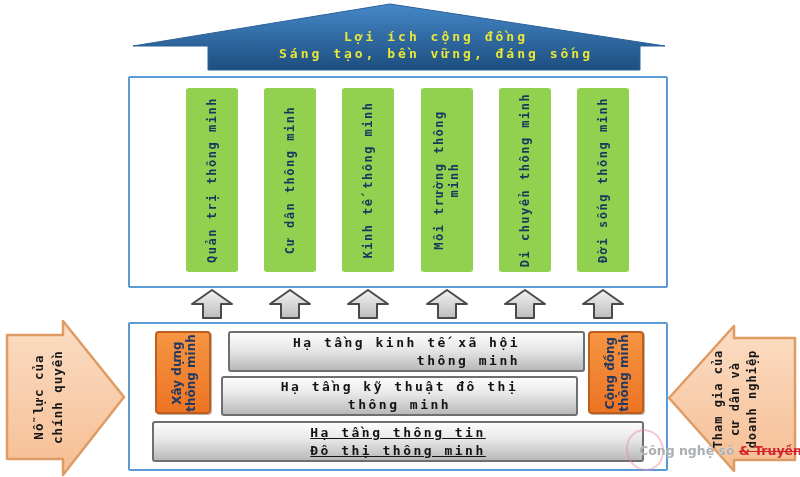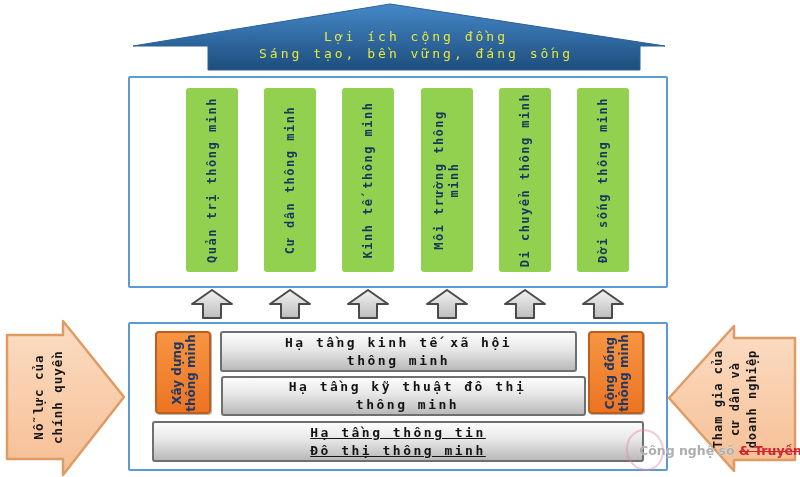--- a/index.html
+++ b/index.html
@@ -5,22 +5,22 @@
   html,body{margin:0;padding:0;background:#fff;}
   .stage{
     position:relative;width:800px;height:477px;background:#ffffff;overflow:hidden;
     font-family:"DejaVu Sans Mono","Liberation Mono",monospace;
   }
   .abs{position:absolute;}
   .pre{white-space:pre-line;}
 
   
   .roof-text{
-    left:200px;top:28px;width:432px;height:40px;
-    color:#E9E73B;font-weight:normal;font-size:13px;line-height:17px;
+    left:220px;top:28px;width:432px;height:40px;
+    color:#E9E73B;font-weight:bold;font-size:13px;line-height:17px;
     letter-spacing:3px;text-align:center;
   }
 
   
   .panel{
     border:2px solid #5B9BD5;border-radius:2px;background:#ffffff;
   }
   .top-panel{left:128px;top:76px;width:536px;height:208px;}
   .pillar{
     top:88px;width:52px;height:184px;background:#92D050;border-radius:3px;
@@ -37,22 +37,22 @@
   .up-arrow{top:289px;width:42px;height:30px;}
 
   
   .bottom-panel{left:128px;top:322px;width:536px;height:145px;}
   .bar{
     background:linear-gradient(180deg,#FCFCFC 0%,#E7E7E7 45%,#B9B9B9 100%);
     border:2px solid #6F6F6F;border-radius:3px;
     display:flex;align-items:center;justify-content:center;text-align:center;
     color:#141414;font-weight:bold;font-size:13px;line-height:18px;letter-spacing:2.5px;
   }
-  .bar1{left:220px;top:331px;width:353px;height:37px;}
-  .bar2{left:221px;top:376px;width:353px;height:36px;padding-left:8px;}
+  .bar1{left:228px;top:331px;width:353px;height:37px;text-align:right;}
+  .bar2{left:221px;top:376px;width:353px;height:36px;}
   .bar3{left:152px;top:421px;width:488px;height:37px;text-decoration:underline;}
 
   .side-box{
     top:331px;width:52px;height:79px;
     background:linear-gradient(180deg,#F69542 0%,#EC7423 100%);
     border:2px solid #BC5E1E;border-radius:4px;
     box-shadow:1px 1px 0 rgba(60,40,20,.35);
   }
   .side-box .vtext{
     position:absolute;left:50%;top:50%;width:79px;height:52px;

